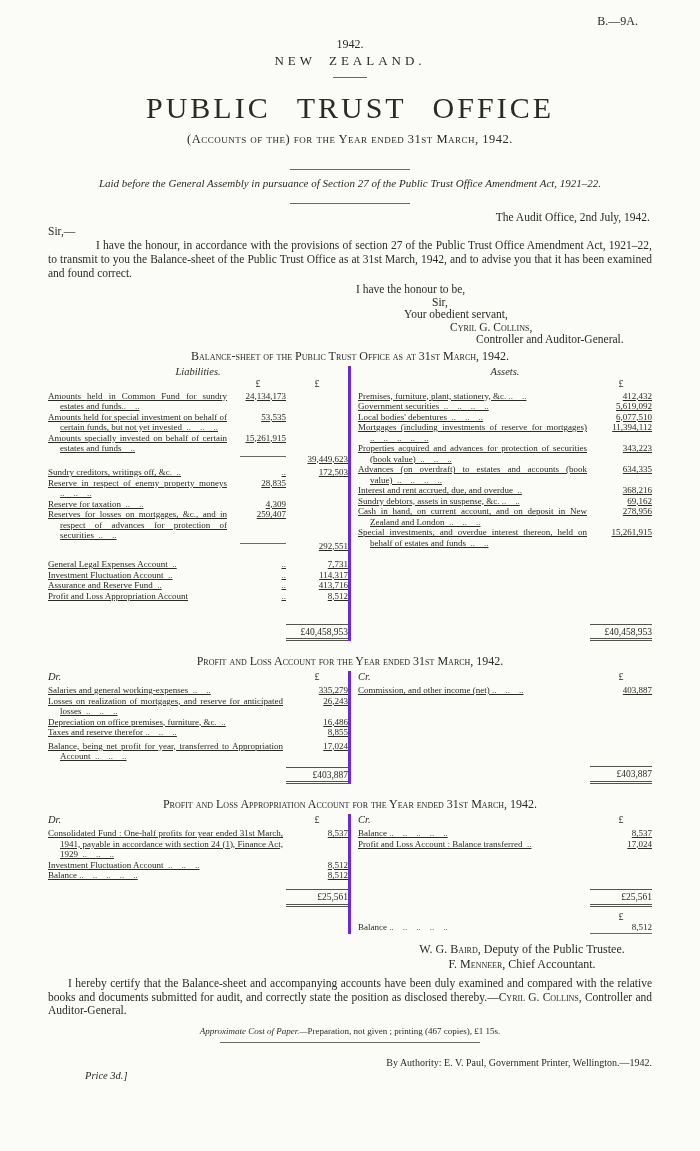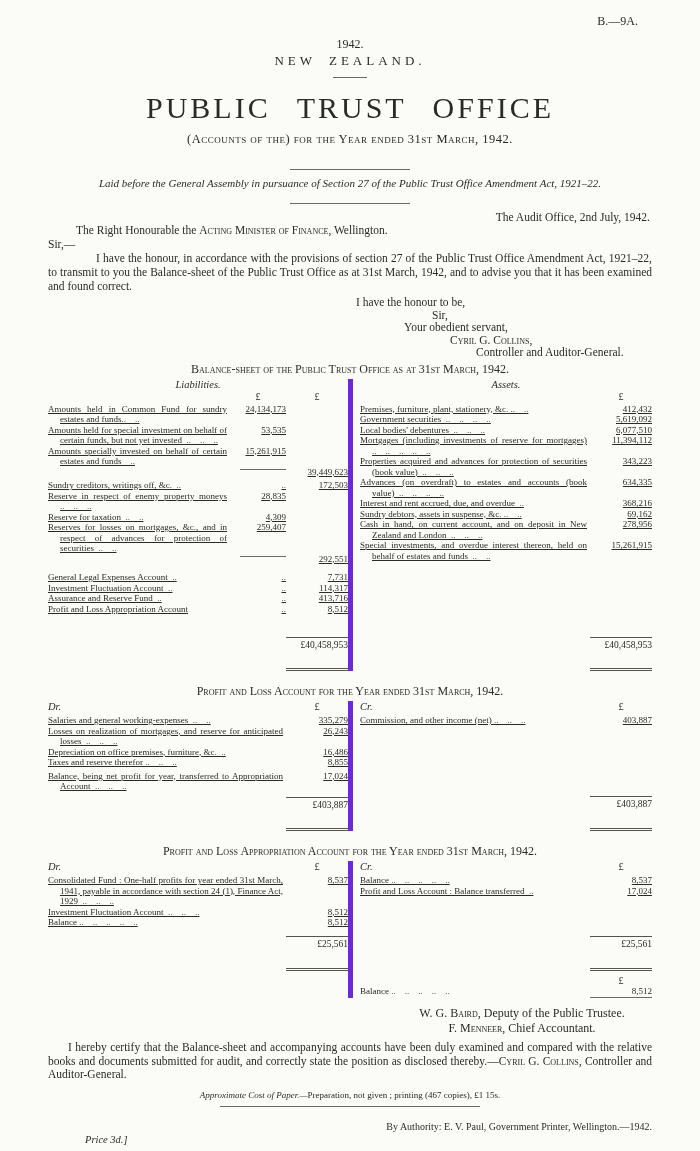--- a/index.html
+++ b/index.html
@@ -30,39 +30,39 @@
   .closing{font-size:11.5px;line-height:12.5px;margin-top:3px;}
   .cl1{margin-left:308px}.cl2{margin-left:384px}.cl3{margin-left:356px}
   .cl4{margin-left:402px}.cl5{margin-left:428px}
 
   .office-heading{font-variant:small-caps;font-size:12.5px;letter-spacing:1px;margin-top:6px;}
   .bs-heading{font-variant:small-caps;font-size:12px;margin-top:3px;}
   .acct-heading{font-variant:small-caps;font-size:12px;margin-top:13px;}
 
   .sheet{display:flex;margin-top:2px;align-items:stretch;}
   .half-l{width:300px;display:flex;flex-direction:column;box-sizing:border-box;}
-  .half-r{width:304px;border-left:5px solid #6d28d9;padding-left:7px;display:flex;flex-direction:column;box-sizing:border-box;}
+  .half-r{width:304px;border-left:3px solid #6d28d9;padding-left:7px;display:flex;flex-direction:column;box-sizing:border-box;}
   .col-cap{font-style:italic;font-size:10.5px;text-align:center;line-height:12px;}
   .cap-dr{text-align:left;padding-left:42px;}
   .row,.hdr-row{display:flex;font-size:9px;line-height:10.5px;}
   .hdr-row{font-size:10px;line-height:11px;}
   .lbl{flex:1;padding:0 3px 0 12px;text-indent:-12px;text-align:justify;}
   .c1{width:56px;text-align:right;flex-shrink:0;}
   .c2{width:62px;text-align:right;flex-shrink:0;}
   .amt{width:62px;text-align:right;flex-shrink:0;}
   .hdr-row .c1,.hdr-row .c2,.hdr-row .amt{text-align:center;}
   .rows{margin-top:2px;text-decoration:underline;}
   .rows-bs{min-height:228px;}
   .rows-pl{min-height:76px;}
   .rows-ap{min-height:56px;}
   .grp{margin-top:3px;}
   .grp2{margin-top:8px;}
   .colrule{display:block;border-top:1px solid #6b6a62;margin:2px 0 1px 10px;height:0;}
   .total-row{margin-top:5px;font-size:9.5px;}
-  .total-amt{border-top:1px solid #55544c;border-bottom:3px double #55544c;padding:2px 0 18px;}
+  .total-amt{border-top:1px solid #55544c;border-bottom:3px double #55544c;padding:2px 0 1px;}
   .post-hdr{margin-top:4px;}
   .post-amt{border-bottom:1px solid #6b6a62;padding-bottom:1px;}
 
   .sigs{margin-top:8px;font-size:12px;line-height:14.5px;padding-left:344px;text-align:center;}
   .cert{font-size:11.5px;line-height:13.5px;text-align:justify;text-indent:20px;margin-top:6px;}
   .costnote{text-align:center;font-size:9px;margin-top:8px;}
   .rule-lg{width:260px;border-top:1px solid #6b6a62;margin:6px auto 0;}
   .imprint{text-align:right;font-size:10px;margin-top:14px;}
   .price{font-style:italic;font-size:10.5px;margin-top:2px;padding-left:37px;}
 </style>
@@ -78,21 +78,20 @@
   <div class="rule-sm"></div>
 
   <h1 class="center doc-title">PUBLIC TRUST OFFICE</h1>
   <div class="center doc-subtitle">(Accounts of the) for the Year ended 31st March, 1942.</div>
 
   <div class="rule-md"></div>
   <div class="center laid">Laid before the General Assembly in pursuance of Section 27 of the Public Trust Office Amendment Act, 1921–22.</div>
   <div class="rule-md2"></div>
 
   <div class="dateline">The Audit Office, 2nd July, 1942.</div>
-  <div class="addressee"><span>The Right Honourable the </span><span class="sc">Acting Minister of Finance</span><span>, Wellington.</span></div>
   <div class="salutation">Sir,—</div>
   <p class="letter-body" style="margin:1px 0 0;">I have the honour, in accordance with the provisions of section 27 of the Public Trust Office Amendment Act, 1921–22, to transmit to you the Balance-sheet of the Public Trust Office as at 31st March, 1942, and to advise you that it has been examined and found correct.</p>
 
   <div class="closing">
     <div class="cl1">I have the honour to be,</div>
     <div class="cl2">Sir,</div>
     <div class="cl3">Your obedient servant,</div>
     <div class="cl4 sc">Cyril G. Collins,</div>
     <div class="cl5">Controller and Auditor-General.</div>
   </div>

